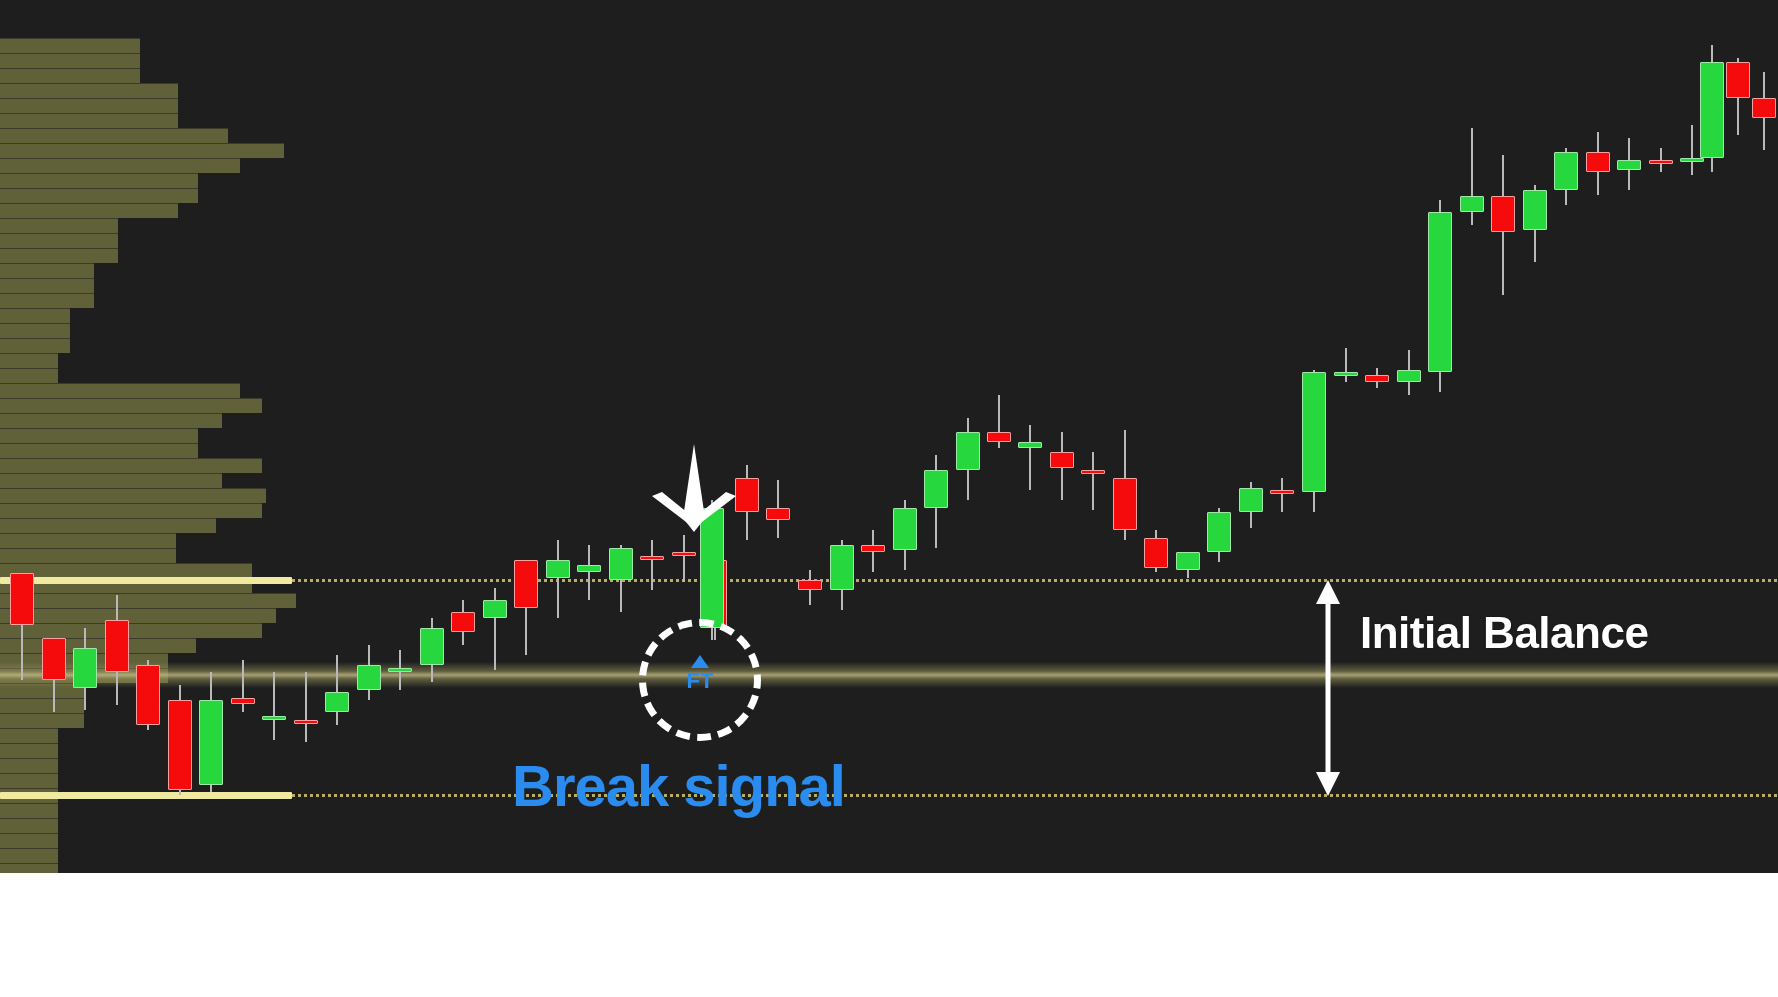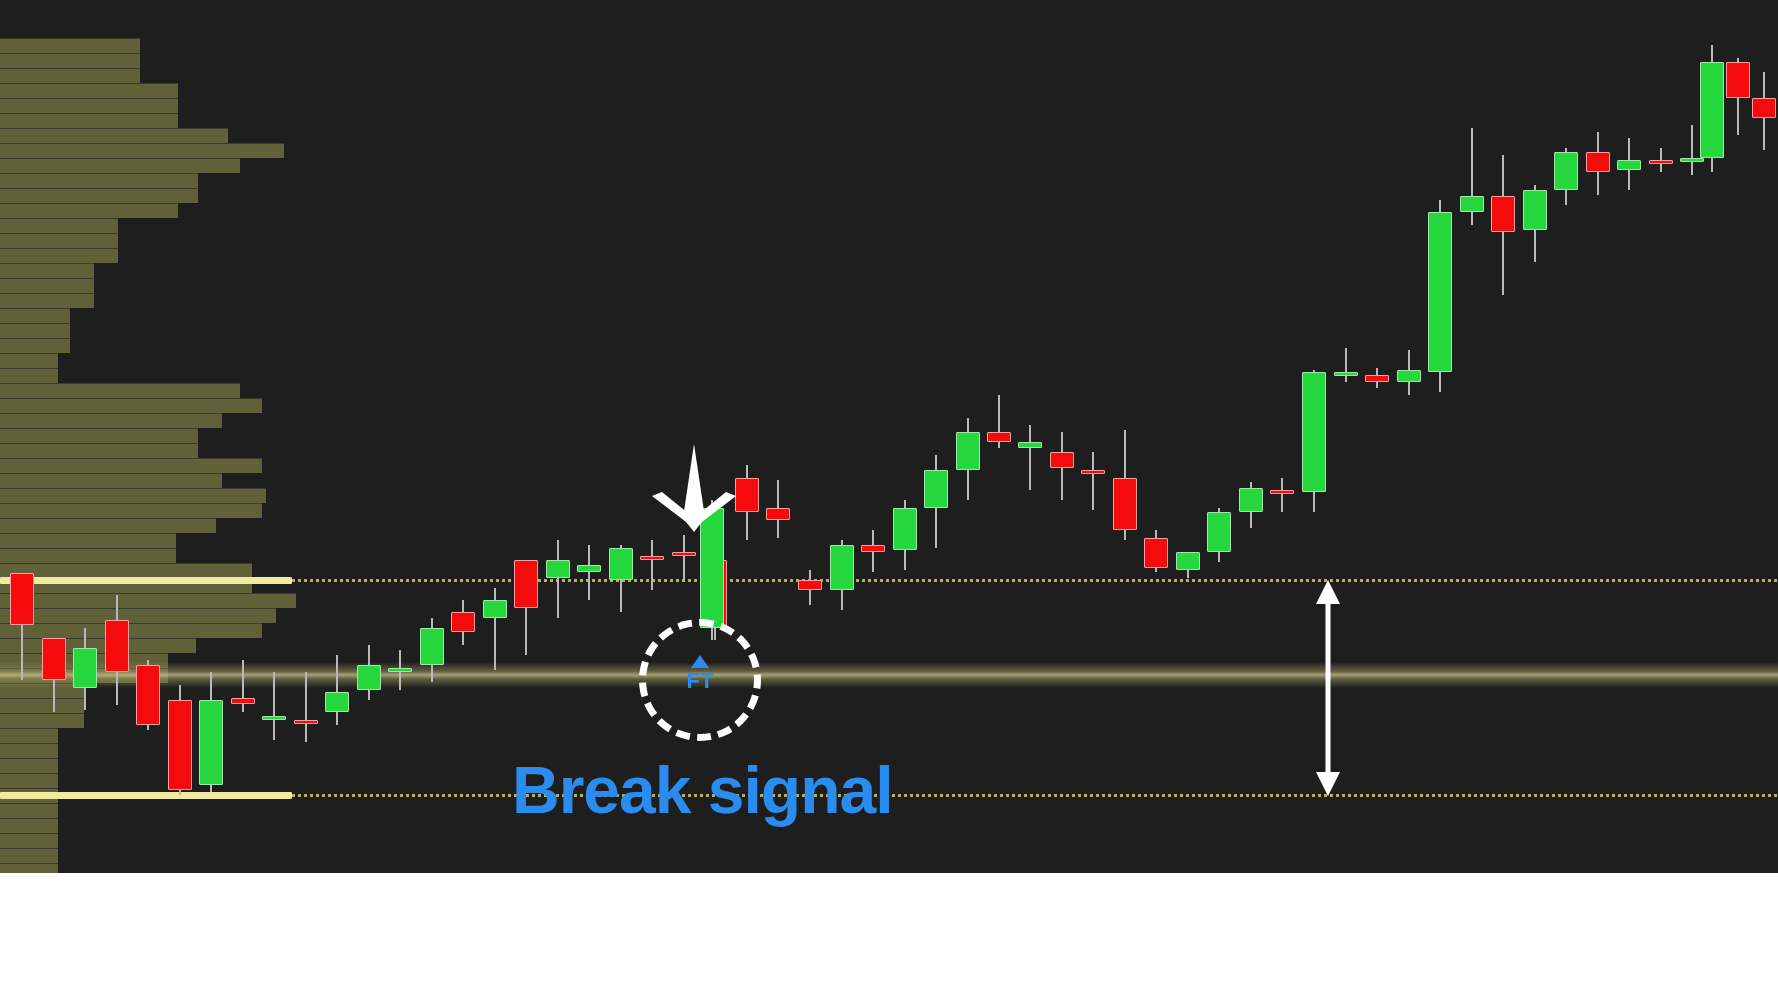--- a/index.html
+++ b/index.html
@@ -95,21 +95,21 @@
     left:375px; top:360px;
     font-size:50px;
   }
   #label-initial-balance {
     left:1360px; top:608px;
     font-size:44px;
   }
   #label-break-signal {
     position:absolute;
     left:512px; top:752px;
-    font-size:66px;
+    font-size:58px;
     font-weight:bold;
     color:#2b8cf0;
     white-space:nowrap;
     letter-spacing:-1px;
   }
 
   
   #down-arrow {
     position:absolute;
     left:648px; top:440px;
@@ -478,20 +478,21 @@
     </div>
 
     <div id="break-circle"></div>
 
     <div id="ft-marker">
       <div id="ft-triangle"></div>
       <div id="ft-text">FT</div>
     </div>
 
 
+    <div class="ann-title" id="label-initial-balance">Initial Balance</div>
 
     <div id="label-break-signal">Break signal</div>
 
   </div>
 
   <div id="chart-bottom-strip"></div>
 
 </div>
 
 </body></html>

